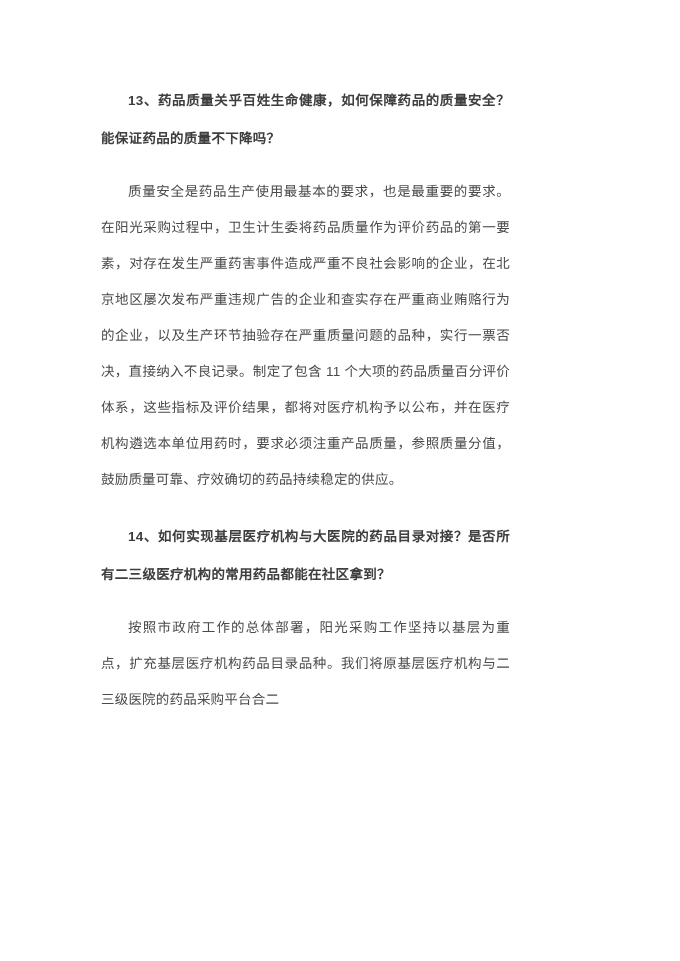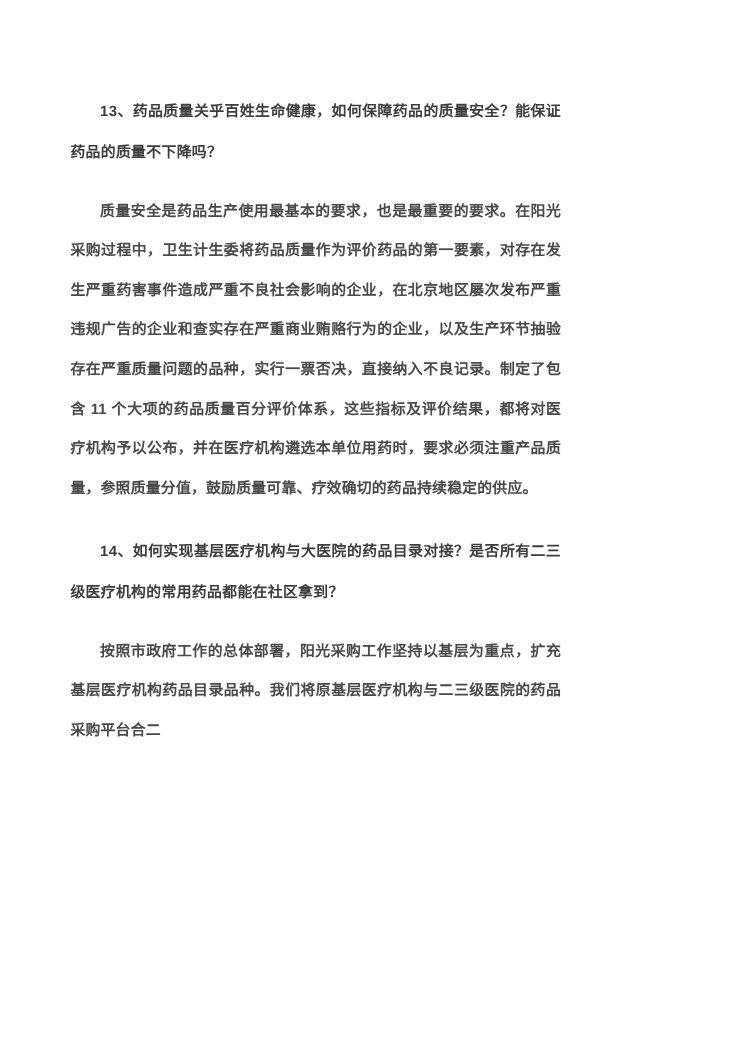--- a/index.html
+++ b/index.html
@@ -12,39 +12,39 @@
     width: 680px;
     height: 961px;
     overflow: hidden;
     font-family: "Liberation Sans", "DejaVu Sans", sans-serif;
   }
   .page {
     box-sizing: border-box;
     width: 611px;
     min-height: 961px;
     background: var(--page-bg, #ffffff);
-    padding: 82px 101px 60px 64px;
+    padding: 82px 101px 60px 101px;
   }
   .doc-heading {
     font-size: 13.5px;
     font-weight: bold;
     color: var(--heading-color, #3e3e3e);
     line-height: 38px;
     letter-spacing: 0.3px;
     text-indent: 2em;
     text-align: justify;
     text-justify: inter-ideograph;
     margin: 0 0 16px 0;
   }
   .doc-paragraph + .doc-heading {
     margin-top: 20px;
   }
   .doc-paragraph {
     font-size: 13.5px;
-    font-weight: bold;
+    font-weight: normal;
     color: var(--body-color, #4a4a4a);
     line-height: 36px;
     letter-spacing: 0.2px;
     text-indent: 2em;
     text-align: justify;
     text-justify: inter-ideograph;
     margin: 0 0 8px 0;
   }
 </style>
 </head>

